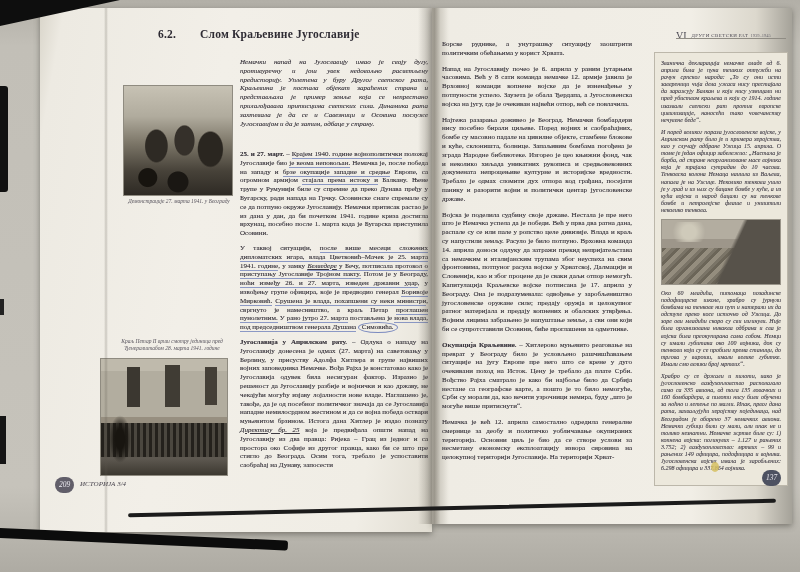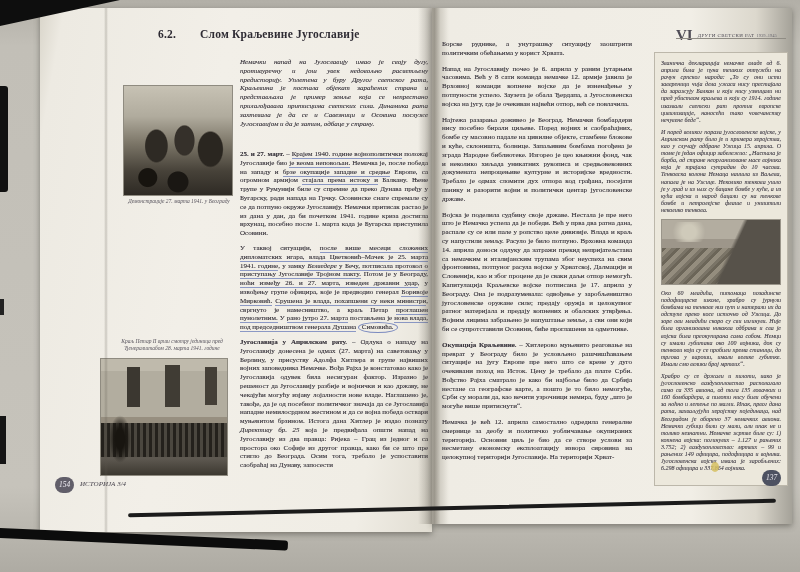--- a/index.html
+++ b/index.html
@@ -18,30 +18,30 @@
   .heading{position:absolute;left:118px;top:20px;font-size:11.5px;font-weight:bold;color:#2e2b33;letter-spacing:.2px;}
   .heading .h-num{margin-right:24px;}
   .body-text{font-size:7px;line-height:8.8px;text-align:justify;color:#3e3a42;margin:0;
         text-shadow:0 0 .4px rgba(62,58,66,.55);}
   .intro{position:absolute;left:200px;top:50px;width:188px;font-style:italic;}
   .col-left{position:absolute;left:200px;top:142px;width:188px;}
   .col-left p{margin:0 0 6px 0;}
   .col-right{position:absolute;left:10px;top:32px;width:190px;}
   .col-right p{margin:0 0 7px 0;}
   .seg-lead{font-weight:bold;}
-  .seg-italic{font-style:italic;}
+  .seg-italic{font-style:italic;text-decoration:underline;}
   .seg-pen{border-bottom:1px solid rgba(72,95,175,.6);}
   .seg-circle{border:1px solid rgba(72,95,175,.7);border-radius:50%;padding:0 3px 1px 3px;}
   .caption{position:absolute;font-size:5.5px;line-height:6.6px;font-style:italic;color:#56525c;text-align:center;}
   .cap1{left:78px;top:190px;width:122px;}
   .cap2{left:70px;top:330px;width:124px;}
 
   
   .chap-head{position:absolute;left:244px;top:17px;width:112px;color:#4e4b55;}
-  .chap-head .num{font-weight:bold;font-size:15px;margin-right:5px;vertical-align:middle;}
+  .chap-head .num{font-weight:normal;font-size:10px;margin-right:5px;vertical-align:middle;}
   .chap-head .ttl{font-size:5px;letter-spacing:.4px;vertical-align:middle;}
   .chap-head .yrs{font-size:4.5px;color:#6b6870;vertical-align:middle;margin-left:2px;}
   .chap-rule{position:absolute;left:244px;top:30px;width:110px;height:1px;background:#8f8c84;}
   .pgbox{position:absolute;width:19px;height:16px;color:#eceaf0;font-size:7.5px;line-height:16px;
         text-align:center;font-style:italic;border-radius:8px;}
   .pgbox-left{left:15px;top:469px;background:#615e69;position:absolute;}
   .pgbox-right{left:330px;top:462px;background:#4d5161;position:absolute;}
   .ed-label{position:absolute;left:40px;top:472px;font-style:italic;font-size:7px;color:#45414b;}
 
   
@@ -115,21 +115,21 @@
 
     <div class="col-left">
       <p class="body-text"><span class="seg-lead">25. и 27. март.</span><span> – </span><span class="seg-pen">Крајем 1940. године војнополитички</span><span> положај Југославије био </span><span class="seg-pen">је веома неповољан.</span><span> Немачка је, после победа на западу и </span><span class="seg-pen">брзе окупације западне и средње</span><span> Европе, са огромном армијом </span><span class="seg-pen">стајала према истоку и</span><span> Балкану. Њене трупе у Румунији биле су спремне да преко Дунава пређу у Бугарску, ради напада на Грчку. Осовинске снаге спремале су се да потпуно окруже Југославију. Немачки притисак растао је из дана у дан, да би почетком 1941. године криза достигла врхунац, посебно после 1. марта када је Бугарска приступила Осовини.</span></p>
       <p class="body-text"><span>У таквој ситуацији, </span><span class="seg-pen">после више месеци сложених дипломатских игара, влада Цветковић–Мачек је 25. марта 1941. године</span><span>, у замку </span><span class="seg-italic seg-pen">Белведере</span><span class="seg-pen"> у Бечу, </span><span class="seg-pen">потписала протокол о приступању Југославије Тројном пакту.</span><span> Потом је у Београду, </span><span class="seg-pen">ноћи између 26. и 27. марта, изведен државни удар</span><span>, у извођењу групе официра, које је предводио генерал </span><span class="seg-pen">Боривоје Мирковић.</span><span> </span><span class="seg-pen">Срушена је влада, похапшени су неки министри</span><span>, свргнуто је намесништво, а краљ Петар </span><span class="seg-pen">проглашен пунолетним.</span><span> У </span><span class="seg-pen">рано јутро 27. марта</span><span> постављена је </span><span class="seg-pen">нова влада, под председништвом генерала Душана</span><span> </span><span class="seg-circle">Симовића.</span></p>
       <p class="body-text"><span class="seg-lead">Југославија у Априлском рату.</span><span> – Одлука о нападу на Југославију донесена је одмах (27. марта) на саветовању у Берлину, у присуству Адолфа Хитлера и групе највиших војних заповедника Немачке. Вођа Рајха је констатовао како је Југославија одувек била несигуран фактор. Изразио је решеност да Југославију разбије и војнички и као државу, не чекајући могућу изјаву лојалности нове владе. Наглашено је, такође, да је од посебног политичког значаја да се Југославија нападне немилосрдном жестином и да се војна победа оствари муњевитом брзином. Истога дана Хитлер је издао познату </span><span class="seg-italic">Директиву бр. 25</span><span> која је предвиђала општи напад на Југославију из два правца: Ријека – Грац из једног и са простора око Софије из другог правца, како би се што пре стигло до Београда. Осим тога, требало је успоставити саобраћај на Дунаву, запосести</span></p>
     </div>
 
     <div class="caption cap2">Краљ Петар II врши смотру јединица пред Ђенералштабом 28. марта 1941. године</div>
     <div class="photo photo2"></div>
 
-    <div class="pgbox pgbox-left">154</div>
+    <div class="pgbox pgbox-left">209</div>
     <div class="ed-label">ИСТОРИЈА 3/4</div>
   </div>
 
   <div class="page page-right">
     <div class="chap-head">
       <span class="num">VI</span><span class="ttl">ДРУГИ СВЕТСКИ РАТ</span><span class="yrs">1939–1945</span>
     </div>
     <div class="chap-rule"></div>
 
     <div class="col-right">

